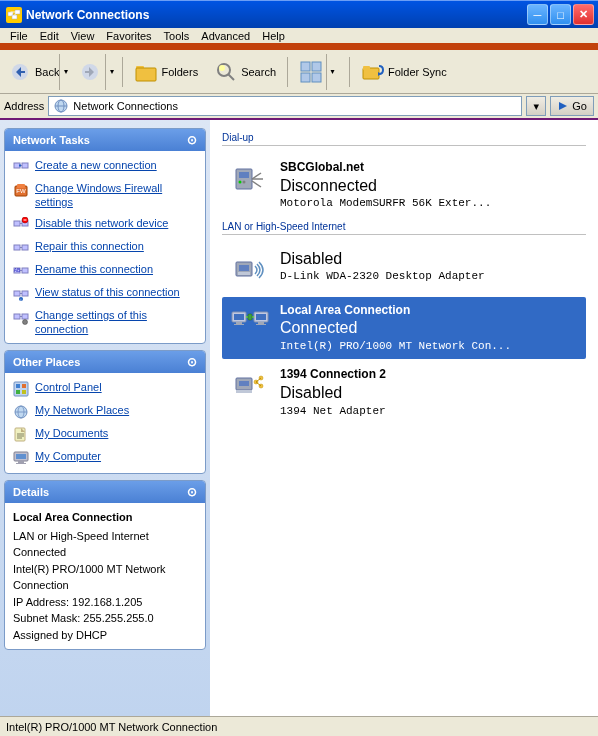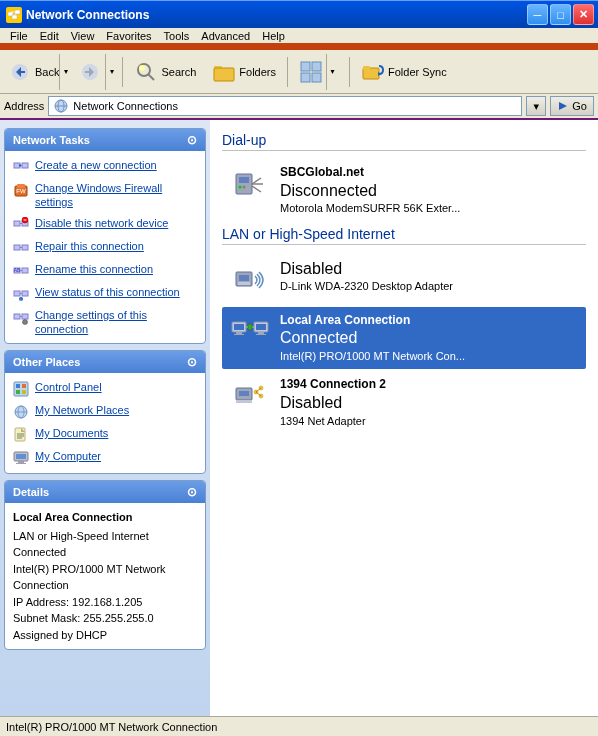--- a/index.html
+++ b/index.html
@@ -244,21 +244,21 @@
 
     
     .content-area {
       flex: 1;
       background: white;
       padding: 8px 12px;
       overflow-y: auto;
     }
 
     .section-header {
-      font-size: 14px;
+      font-size: 10px;
       font-weight: normal;
       color: #003399;
       margin-bottom: 8px;
       margin-top: 4px;
       padding-bottom: 2px;
       border-bottom: 1px solid #c0c0c0;
     }
 
     .connection-item {
       display: flex;
@@ -286,20 +286,21 @@
       font-weight: bold;
       line-height: 1.3;
     }
     .connection-status {
       font-size: 16px;
       line-height: 1.3;
     }
     .connection-device {
       font-size: 11px;
       line-height: 1.3;
+      font-family: Liberation Mono, monospace;
     }
     .connection-item.selected .connection-name,
     .connection-item.selected .connection-status,
     .connection-item.selected .connection-device {
       color: white;
     }
 
     
     .status-bar {
       height: 20px;
@@ -365,37 +366,37 @@
       </svg>
     </div>
     <div class="nav-dropdown">▾</div>
   </div>
 
   <div class="toolbar-divider"></div>
 
   <div class="toolbar-btn">
     <div class="toolbar-btn-icon">
       <svg width="24" height="24" viewBox="0 0 24 24">
+        <rect x="2" y="8" width="20" height="13" rx="1" fill="#f0c040"></rect>
+        <rect x="2" y="6" width="8" height="4" rx="1" fill="#f0c040"></rect>
+        <rect x="2" y="8" width="20" height="13" rx="1" fill="none" stroke="#c09000" stroke-width="1"></rect>
+      </svg>
+    </div>
+    <span>Folders</span>
+  </div>
+
+  <div class="toolbar-btn">
+    <div class="toolbar-btn-icon">
+      <svg width="24" height="24" viewBox="0 0 24 24">
         <circle cx="10" cy="10" r="6" fill="none" stroke="#808080" stroke-width="2"></circle>
         <line x1="14.5" y1="14.5" x2="20" y2="20" stroke="#808080" stroke-width="2"></line>
         <circle cx="8" cy="8" r="3" fill="#ffffa0" stroke="none"></circle>
       </svg>
     </div>
     <span>Search</span>
-  </div>
-
-  <div class="toolbar-btn">
-    <div class="toolbar-btn-icon">
-      <svg width="24" height="24" viewBox="0 0 24 24">
-        <rect x="2" y="8" width="20" height="13" rx="1" fill="#f0c040"></rect>
-        <rect x="2" y="6" width="8" height="4" rx="1" fill="#f0c040"></rect>
-        <rect x="2" y="8" width="20" height="13" rx="1" fill="none" stroke="#c09000" stroke-width="1"></rect>
-      </svg>
-    </div>
-    <span>Folders</span>
   </div>
 
   <div class="toolbar-divider"></div>
 
   <div class="toolbar-btn">
     <div class="toolbar-btn-icon">
       <svg width="24" height="24" viewBox="0 0 24 24">
         <rect x="2" y="2" width="9" height="9" fill="#b0c8e8" stroke="#6090c0" stroke-width="1"></rect>
         <rect x="13" y="2" width="9" height="9" fill="#b0c8e8" stroke="#6090c0" stroke-width="1"></rect>
         <rect x="2" y="13" width="9" height="9" fill="#b0c8e8" stroke="#6090c0" stroke-width="1"></rect>

